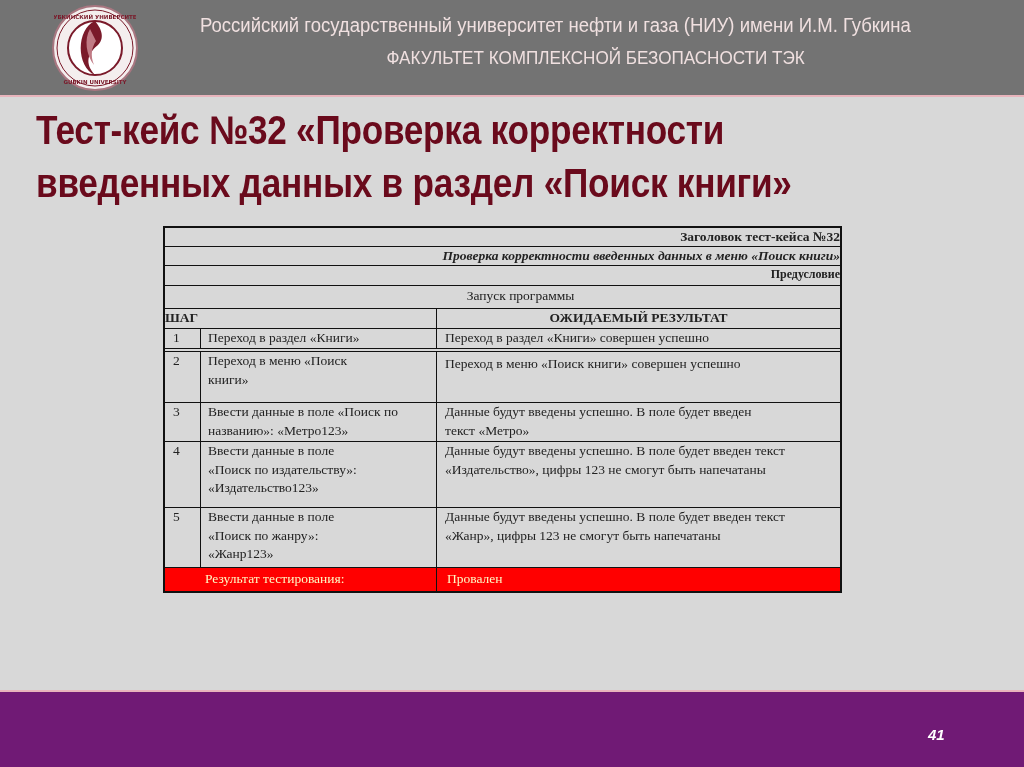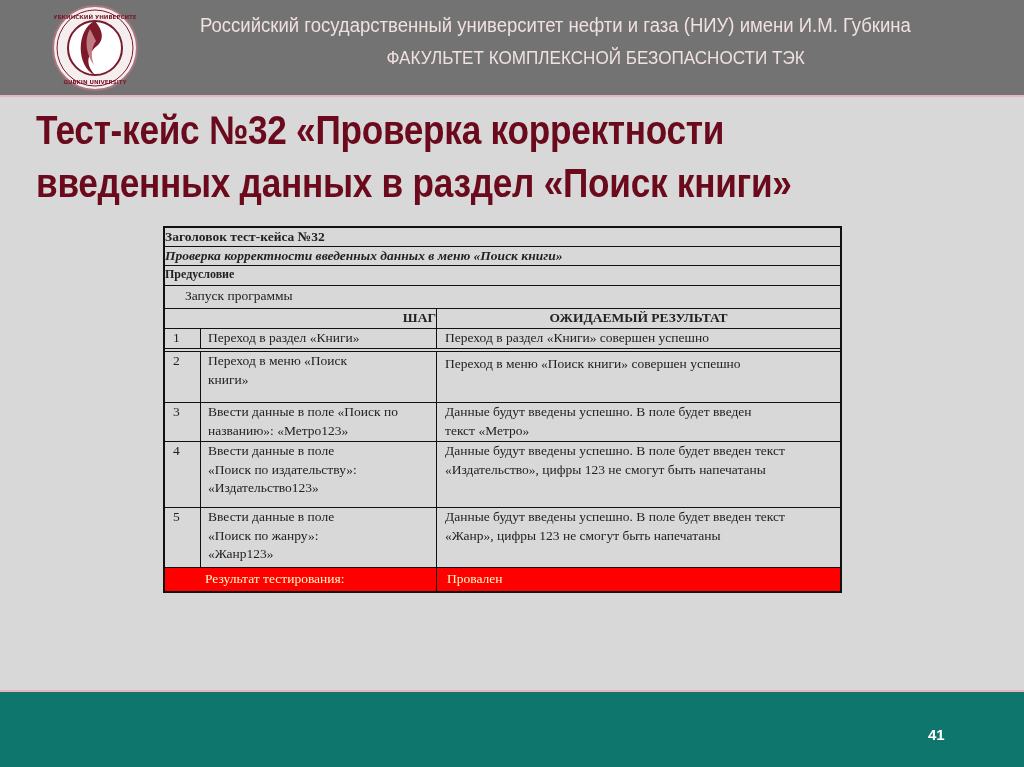--- a/index.html
+++ b/index.html
@@ -43,37 +43,38 @@
     }
     .tbl {
       position: absolute; left: 163px; top: 226px; width: 679px;
       border: 2px solid #111;
       background: #d8d8d8;
       font-family: "Liberation Serif", serif;
       color: #222;
     }
     .row { display: flex; border-bottom: 1.5px solid #111; font-size: 13.5px; }
     .row:last-child { border-bottom: none; }
-    .full { width: 100%; text-align: left; line-height: 17px; }
+    .full { width: 100%; text-align: right; line-height: 17px; }
     .bold { font-weight: bold; }
     .ital { font-style: italic; }
-    .left { text-align: left; padding-left: 20px; }
+    .left { text-align: center; padding-left: 36px; }
     .c-num { width: 36px; border-right: 1.5px solid #111; padding-left: 8px; line-height: 18px; }
     .c-step { width: 236px; border-right: 1.5px solid #111; padding-left: 7px; line-height: 18.5px; }
     .c-res { flex: 1; padding-left: 8px; line-height: 18.5px; }
-    .c-head-step { width: 272px; border-right: 1.5px solid #111; text-align: right; font-weight: bold; line-height: 17px; }
+    .c-head-step { width: 272px; border-right: 1.5px solid #111; text-align: left; font-weight: bold; line-height: 17px; }
     .c-head-res { flex: 1; text-align: center; font-weight: bold; line-height: 17px; }
     .double { border-bottom: 4px double #111; }
     .fail { background: #ff0000; color: #fef9c3; }
     .fail .c-fail-label { width: 272px; border-right: 1.5px solid #111; padding-left: 40px; line-height: 22px; }
     .fail .c-fail-val { flex: 1; padding-left: 10px; line-height: 22px; }
     .footer {
       position: absolute; left: 0; top: 690px; width: 1024px; height: 77px;
-      background: #0f766e;
+      background: #701a75;
       border-top: 2px solid #e8b4bc;
+      font-style: italic;
     }
     .page-num {
       position: absolute; left: 928px; top: 34px; color: #ffffff;
       font-size: 15px; font-weight: bold;
     }
   </style>
 </head>
 <body>
 
 <div class="header">

